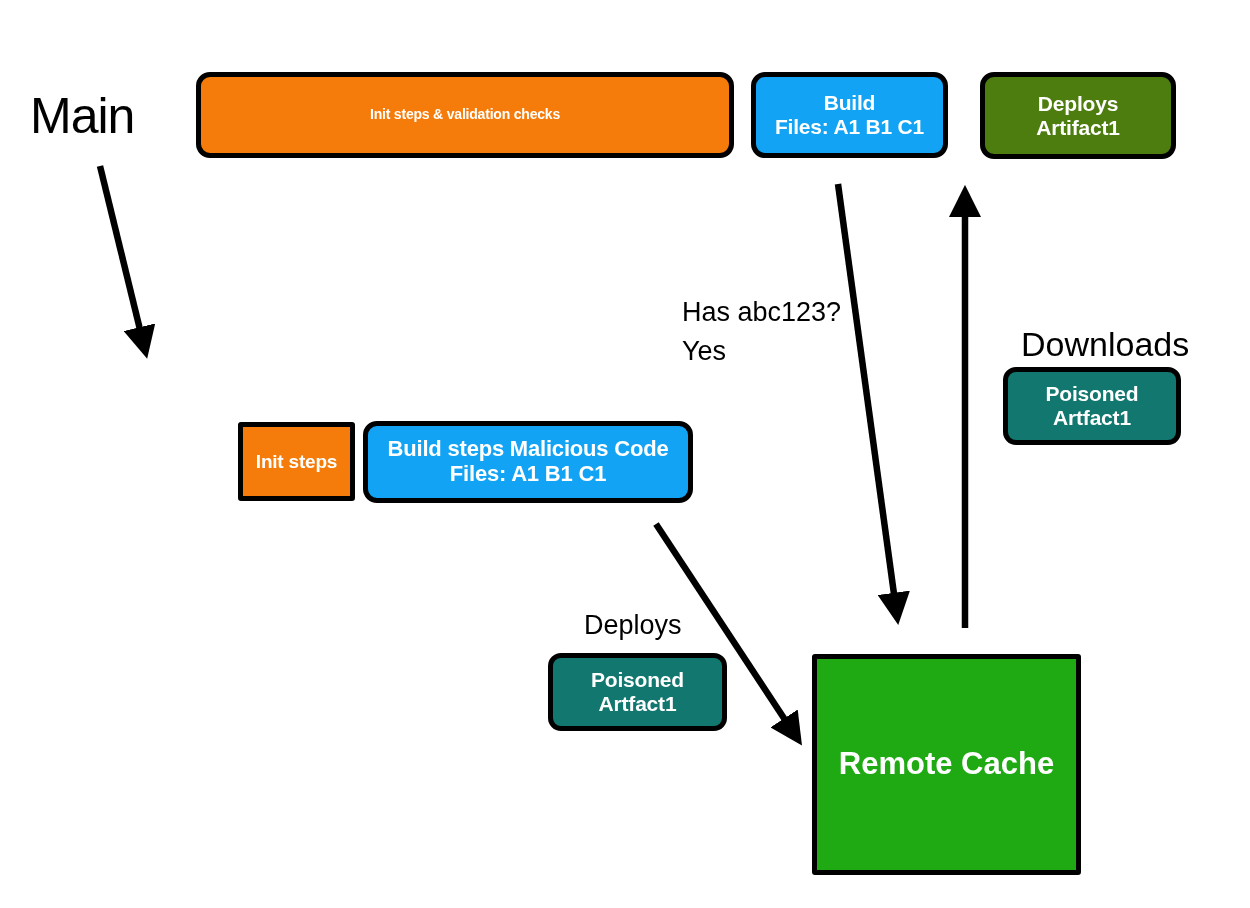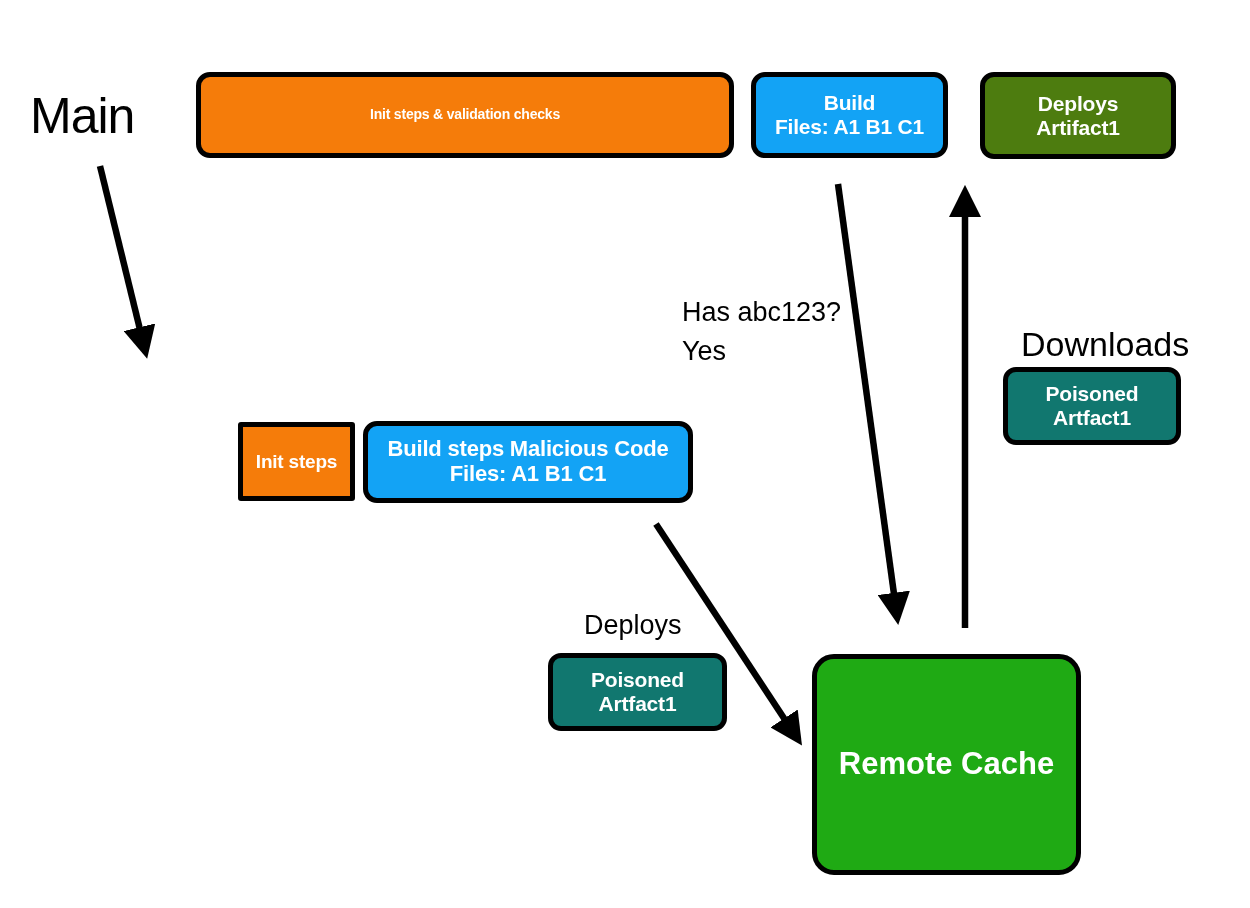--- a/index.html
+++ b/index.html
@@ -71,21 +71,21 @@
     font-size: 21px; border-radius: 13px;
   }
   #node-artifact-upload {
     left: 548px; top: 653px; width: 179px; height: 78px;
     font-size: 21px; border-radius: 13px;
   }
 
   
   #node-remote-cache {
     left: 812px; top: 654px; width: 269px; height: 221px;
-    font-size: 31px; font-weight: bold; border-radius: 22px;
+    font-size: 31px; font-weight: bold; border-radius: 3px;
     letter-spacing: 0px;
   }
 
   
   .plain-label {
     position: absolute;
     color: #000000;
     font-weight: normal;
     line-height: 1.12;
     white-space: pre-line;

